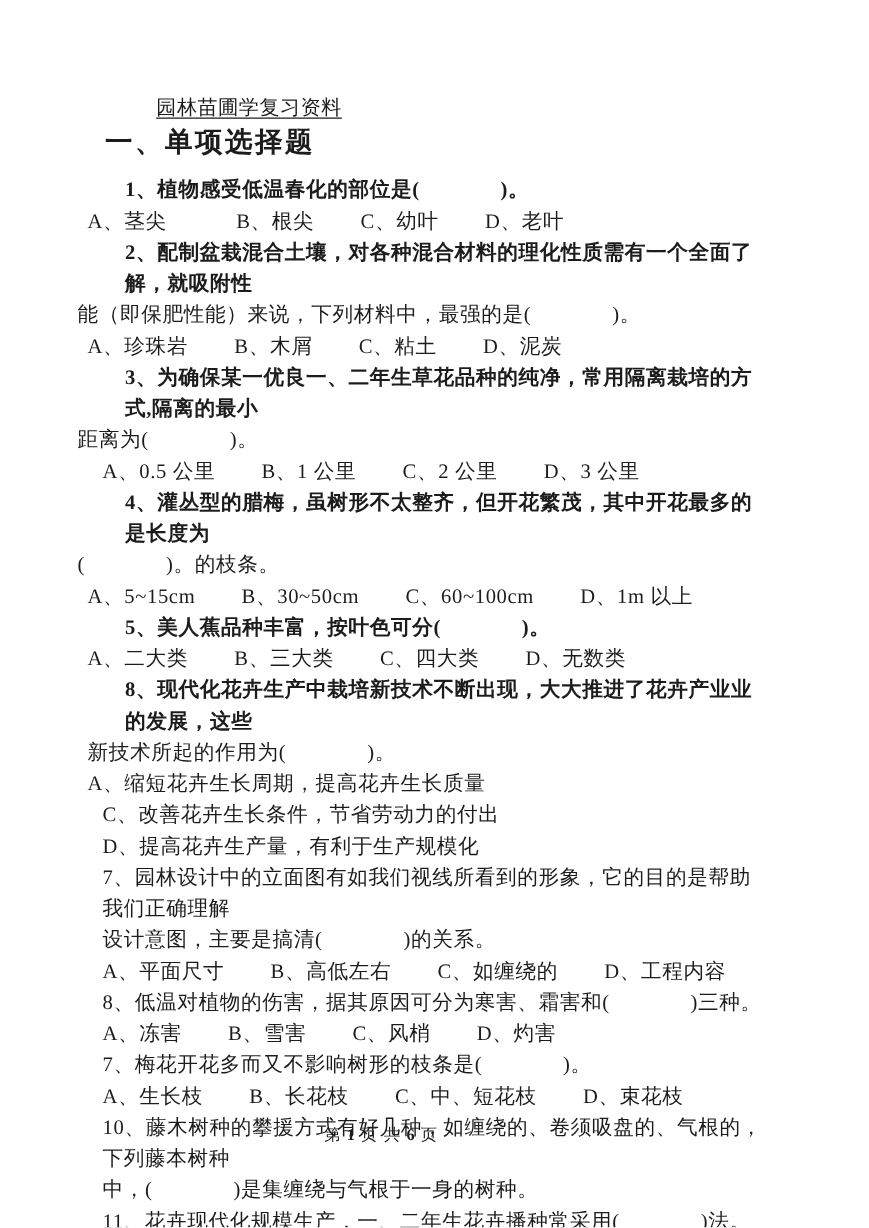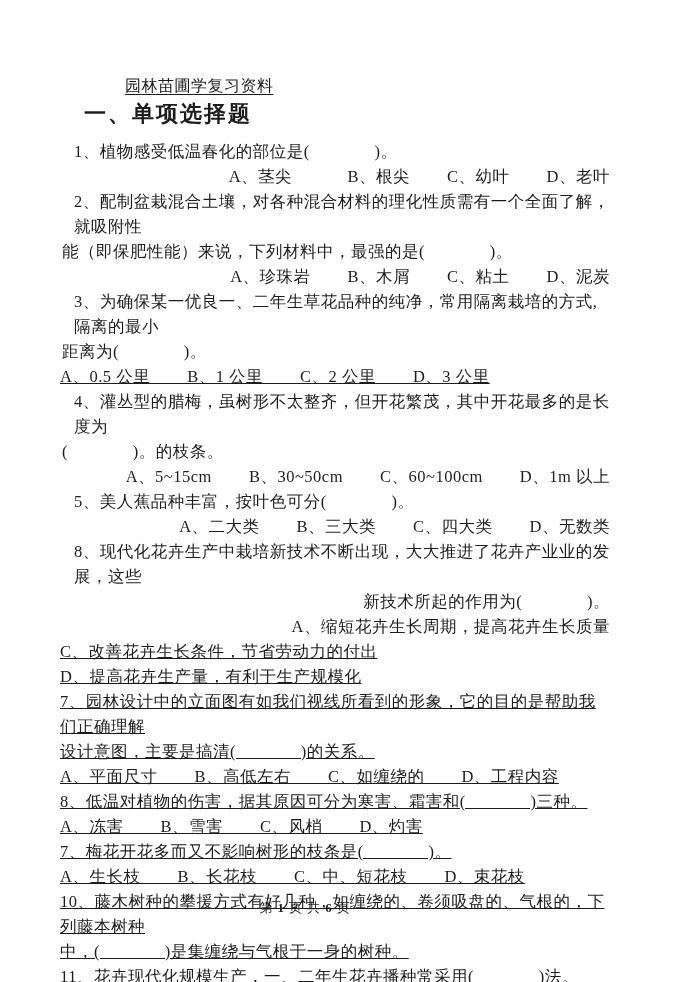--- a/index.html
+++ b/index.html
@@ -35,24 +35,24 @@
     top: 139px;
     left: 0;
     right: 0;
   }
   .ln {
     white-space: pre-wrap;
     font-size: 16.5px;
     line-height: 25px;
     letter-spacing: 0.5px;
   }
-  .iq { margin-left: 74px; }  
-  .io { margin-left: 70px; text-align: right; }  
+  .iq { margin-left: 100px; font-weight: bold; }  
+  .io { margin-left: 70px; }  
   .ic { margin-left: 62px; }  
-  .if { margin-left: 60px; text-decoration: underline; }  
+  .if { margin-left: 82px; }  
   .page-footer {
     position: absolute;
     top: 899px;
     left: 0;
     width: 100%;
     text-align: center;
     font-size: 13px;
     letter-spacing: 1px;
   }
   .page-footer b { font-weight: 700; }

